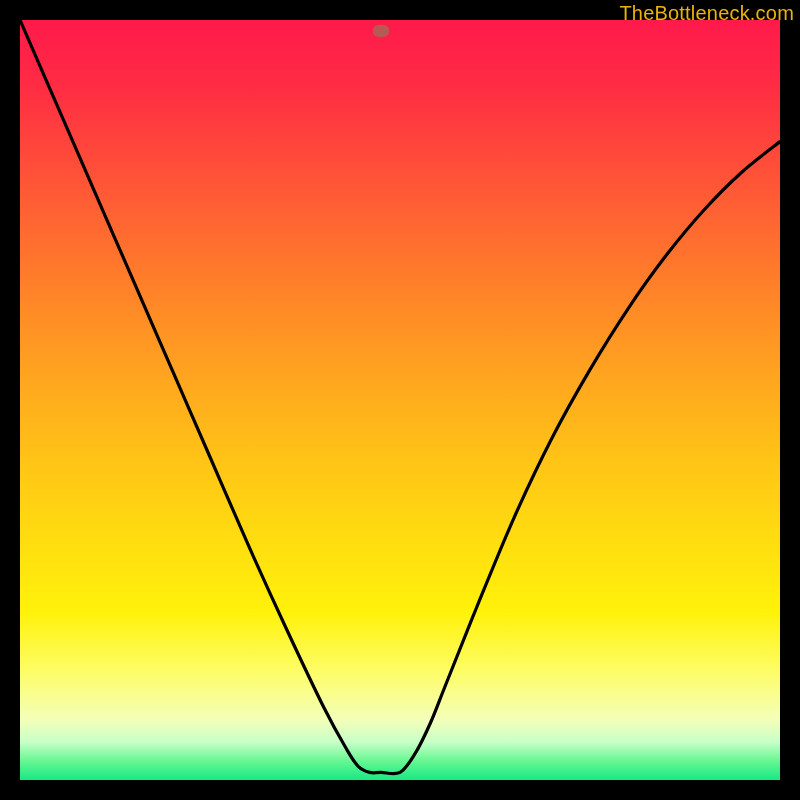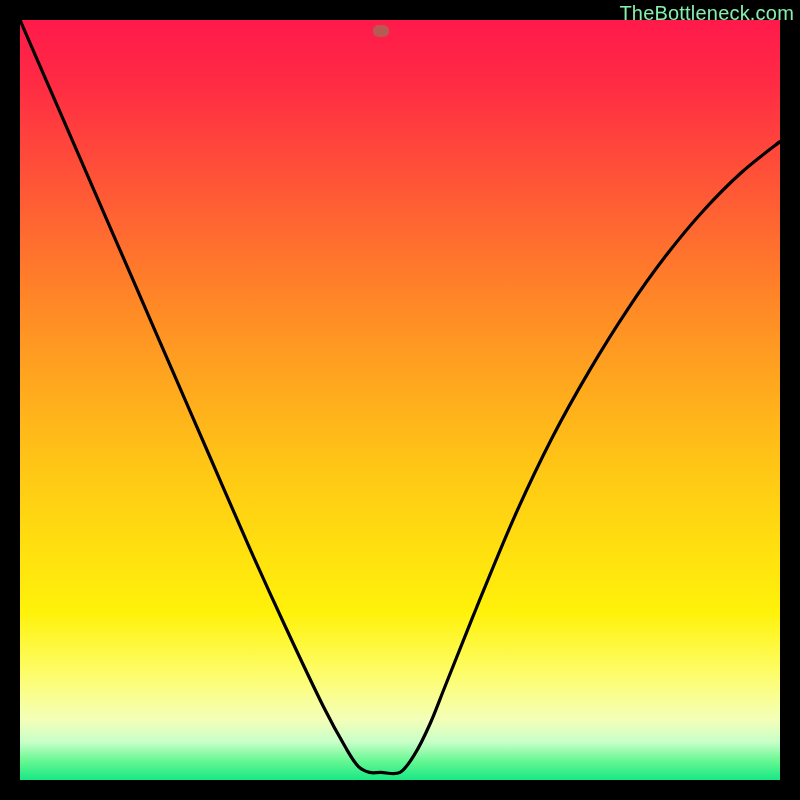--- a/index.html
+++ b/index.html
@@ -52,21 +52,21 @@
     width: 16px;
     height: 12px;
     border-radius: 6px / 5px;
     background: #b85a54;
     transform: translate(-50%, -50%);
   }
   .watermark {
     position: absolute;
     top: 2px;
     right: 6px;
-    color: #86efac;
+    color: #eab308;
     font-size: 20px;
     font-weight: 500;
     letter-spacing: 0.2px;
     user-select: none;
   }
 </style>
 </head>
 <body>
 
 <div class="frame">

